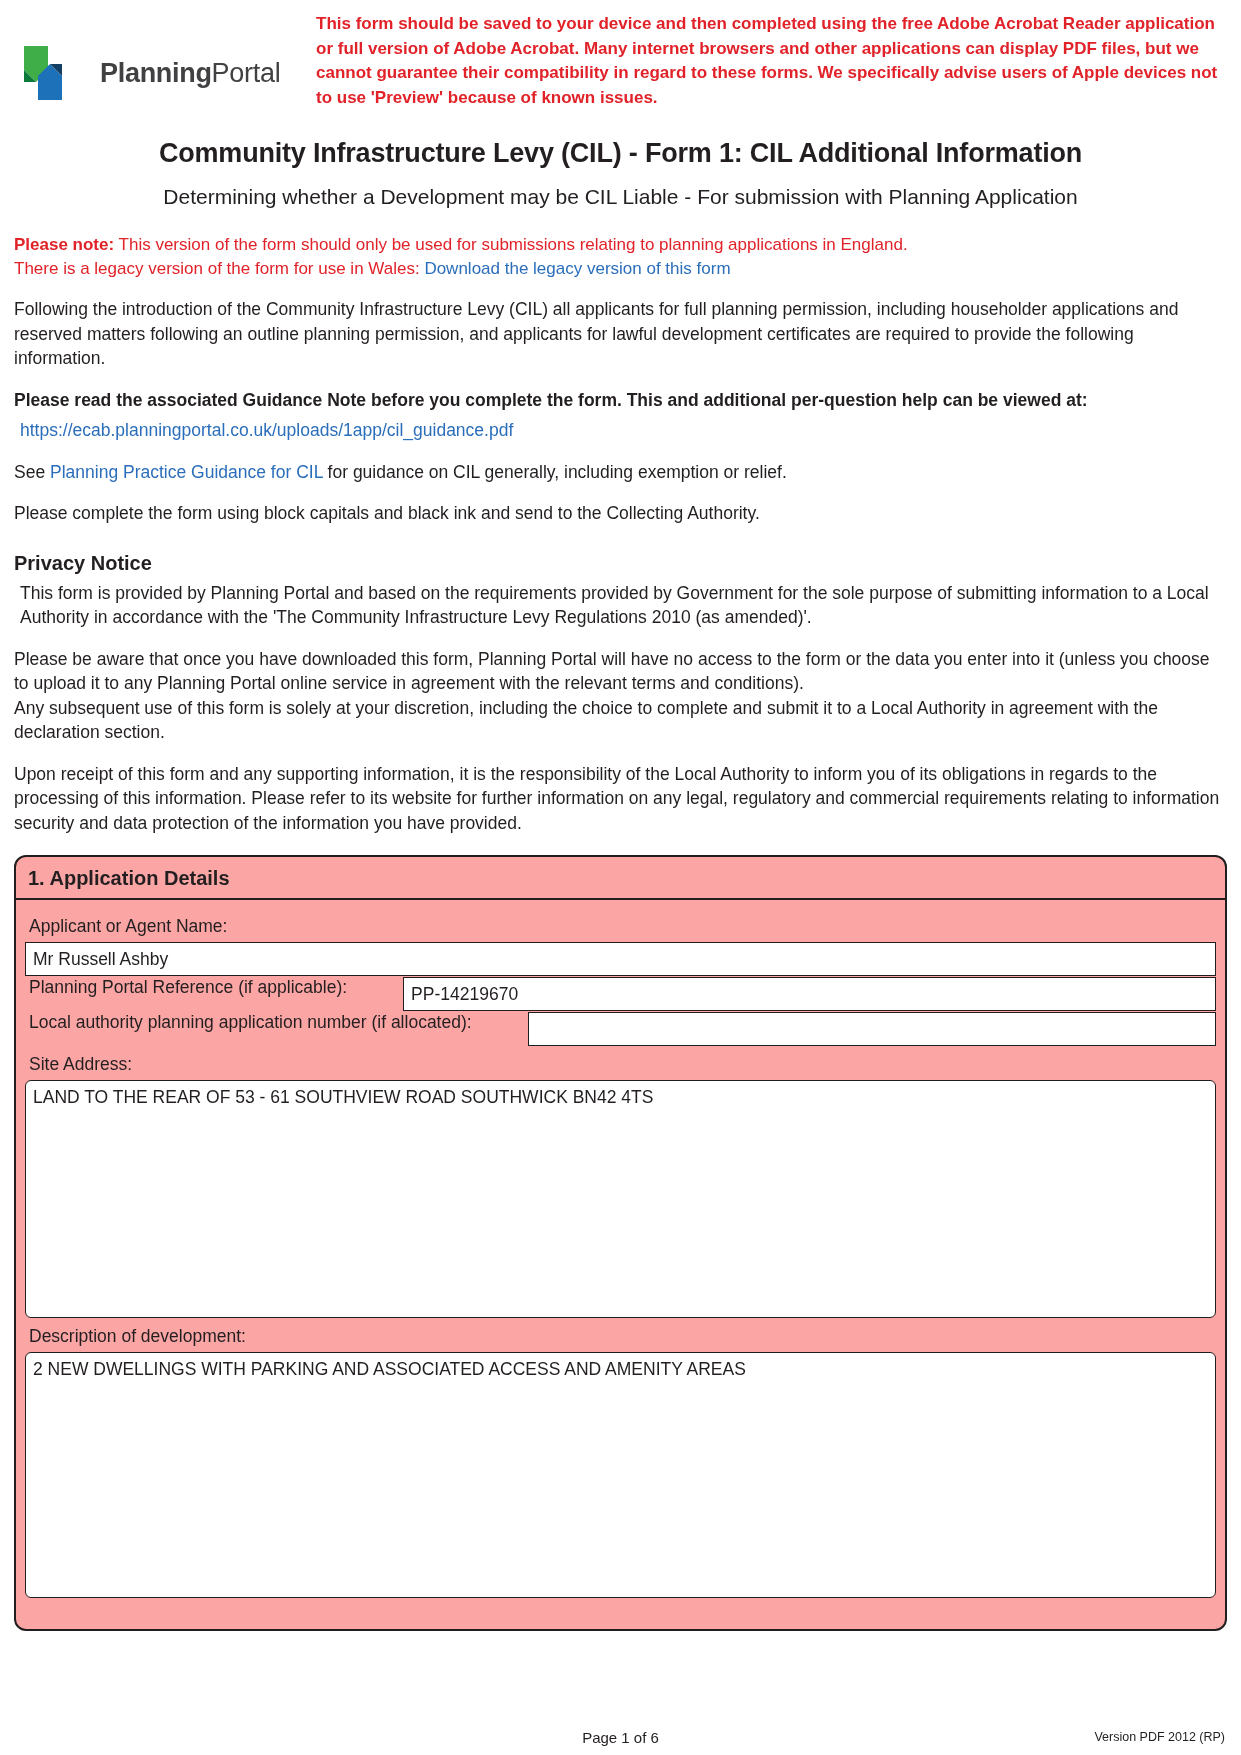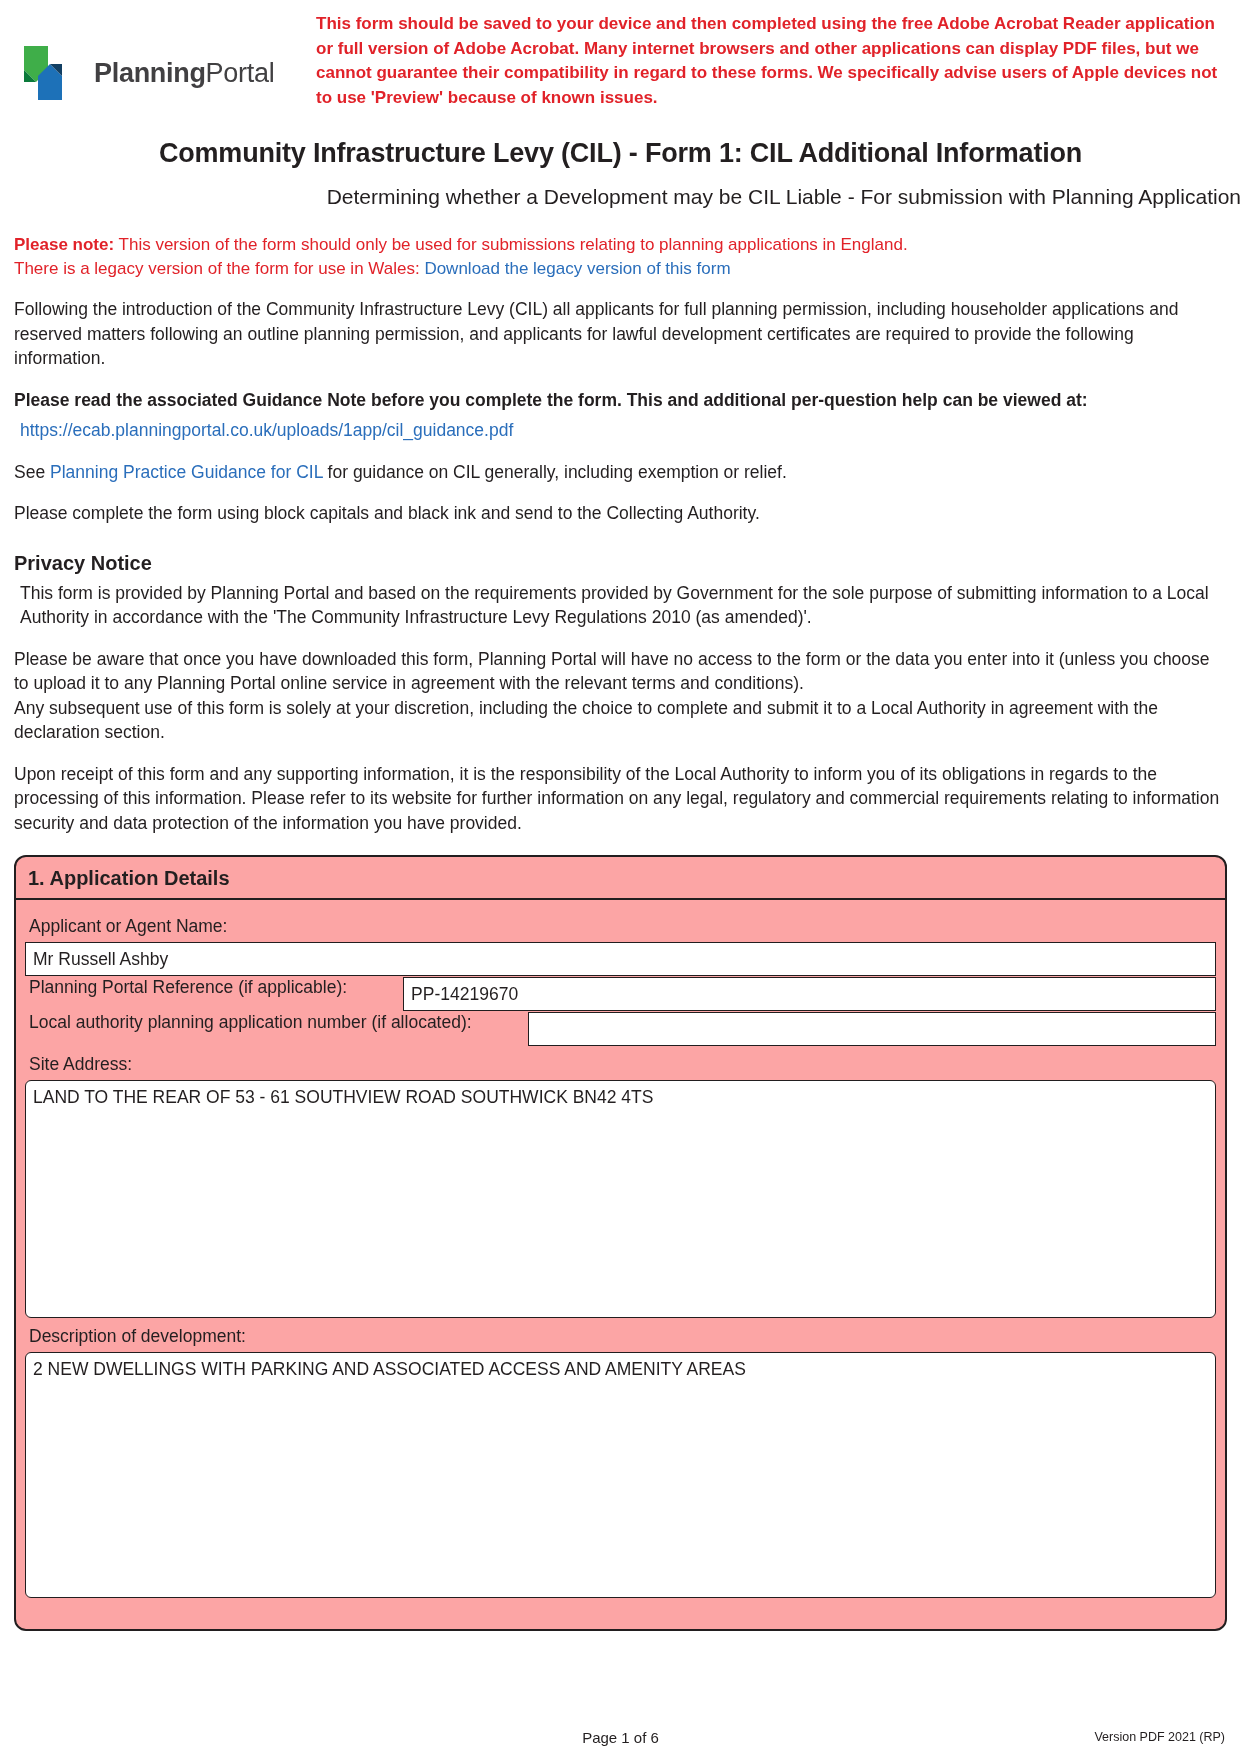--- a/index.html
+++ b/index.html
@@ -3,26 +3,26 @@
 <meta charset="utf-8">
 <style>
   * { box-sizing: border-box; margin: 0; padding: 0; }
   html, body { background: #ffffff; }
   .page {
     width: 1241px; height: 1755px; position: relative; background: #fff;
     font-family: "Liberation Sans", sans-serif; color: var(--ink, #231f20);
     overflow: hidden;
   }
   .top { display: flex; align-items: flex-start; padding: 10px 20px 0 14px; }
-  .logo { flex: 0 0 302px; display: flex; align-items: center; gap: 22px; margin-top: 34px; }
+  .logo { flex: 0 0 302px; display: flex; align-items: center; gap: 28px; margin-top: 34px; }
   .logo-text { font-size: 27px; color: #414042; letter-spacing: -0.3px; white-space: nowrap; }
   .logo-text .lt-bold { font-weight: 700; }
   .warning { flex: 1; color: var(--red, #e12229); font-weight: 700; font-size: 17px; line-height: 24.5px; padding-top: 2px; }
   .title { text-align: center; font-weight: 700; font-size: 27px; margin-top: 28px; white-space: nowrap; letter-spacing: -0.2px; }
-  .subtitle { text-align: right; font-weight: 400; font-size: 21px; margin-top: 16px; }
+  .subtitle { text-align: center; font-weight: 400; font-size: 21px; margin-top: 16px; }
   .note { margin: 24px 14px 0; font-size: 17px; line-height: 23.5px; color: var(--red, #e12229); }
   .bold { font-weight: 700; }
   .link { color: var(--link, #2a6ebb); text-decoration: none; cursor: pointer; }
   .body-text { margin: 17px 14px 0; font-size: 17.5px; line-height: 24.5px; }
   .mt-tight { margin-top: 6px; margin-left: 20px; }
   .privacy-heading { margin: 26px 14px 0; font-size: 20px; font-weight: 700; }
   .section-box { margin: 20px 14px 0; height: 776px; border: 2.5px solid #221e1f; border-radius: 12px; overflow: hidden; background: #fca5a5; }
   .section-head { font-size: 20px; font-weight: 700; padding: 10px 12px 8px; border-bottom: 2px solid #221e1f; }
   .section-body { padding: 8px 9px 0; }
   .flabel { display: block; font-size: 17.5px; margin: 8px 0 5px 4px; }
@@ -106,15 +106,15 @@
       <label class="flabel">Site Address:</label>
       <textarea class="field ta-site" style="">LAND TO THE REAR OF 53 - 61 SOUTHVIEW ROAD SOUTHWICK BN42 4TS</textarea>
 
       <label class="flabel">Description of development:</label>
       <textarea class="field ta-desc" style="">2 NEW DWELLINGS WITH PARKING AND ASSOCIATED ACCESS AND AMENITY AREAS</textarea>
 
     </div>
   </section>
 
   <div class="footer-page">Page 1 of 6</div>
-  <div class="footer-version">Version PDF 2021 (RP)</div>
+  <div class="footer-version">Version PDF 2012 (RP)</div>
 
 </div>
 
 </body></html>

